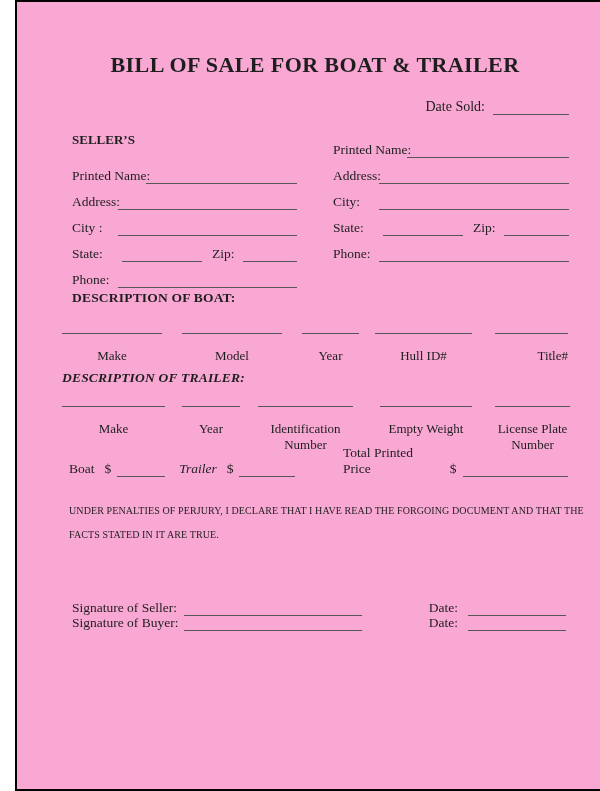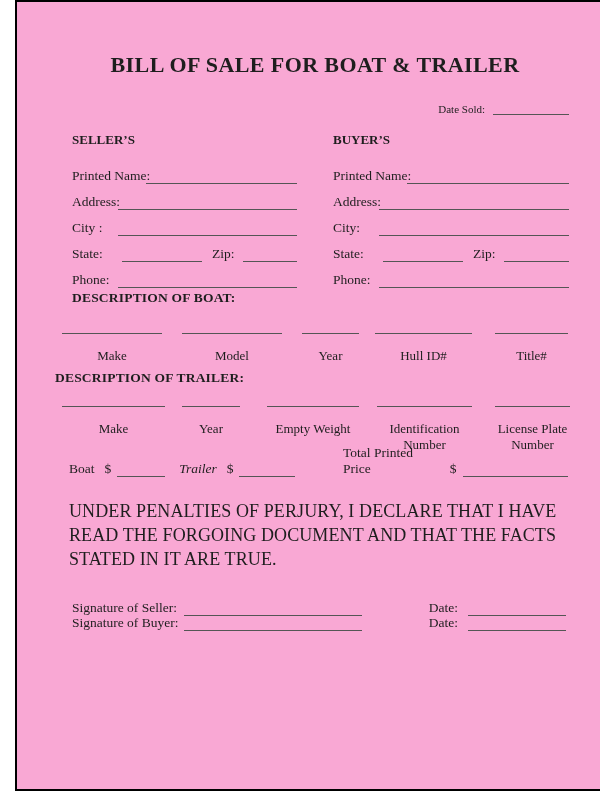--- a/index.html
+++ b/index.html
@@ -17,21 +17,21 @@
   .abs { position:absolute; }
   .title {
     top:50px; left:0; width:100%;
     text-align:center;
     font-size:22px; font-weight:bold;
     letter-spacing:0.4px;
   }
   .date-sold {
     top:96px; right:44px;
     display:flex; align-items:flex-end; height:17px;
-    font-size:11px;
+    font-size:14px;
   }
   .date-sold .fill { width:76px; margin-left:8px; }
   .fill {
     border-bottom:1px solid #555555;
     height:14px;
   }
   .parties {
     top:130px; left:55px; right:44px;
     display:flex; justify-content:space-between;
   }
@@ -49,55 +49,55 @@
   .lbl-w74 { width:74px; flex:none; }
   .lbl-w46 { width:46px; flex:none; }
   .lbl-w50 { width:50px; flex:none; }
   .frow .grow { flex:1; }
   .state-line { width:80px; flex:none; }
   .zip-lbl { margin-left:10px; margin-right:8px; }
   .sec-heading {
     font-size:13.5px; font-weight:bold; letter-spacing:0.2px;
   }
   .heading-boat { top:288px; left:55px; }
-  .heading-trailer { top:368px; left:38px; }
+  .heading-trailer { top:368px; left:45px;font-style:italic; }
   .desc-table { left:45px; display:flex; }
   .boat-table { top:331px; }
   .trailer-table { top:404px; }
   .desc-col {
     border-top:1px solid #555555;
     text-align:center;
     font-size:13px;
     padding-top:14px;
     line-height:16px;
   }
   .bc-make  { width:100px; }
   .bc-model { width:100px; margin-left:20px; }
   .bc-year  { width:57px;  margin-left:20px; }
   .bc-hull  { width:97px;  margin-left:16px; }
-  .bc-title { width:73px;  margin-left:23px; }
+  .bc-title { width:73px;  margin-left:23px;text-align:right; }
   .tc-make  { width:103px; }
   .tc-year  { width:58px;  margin-left:17px; }
   .tc-weight{ width:92px;  margin-left:27px; }
   .tc-idnum { width:95px;  margin-left:18px; }
   .tc-plate { width:75px;  margin-left:23px; }
   .price-row {
     top:458px; left:52px; right:45px;
     display:flex; align-items:flex-end;
     height:17px; font-size:13.5px;
   }
   .price-row .cur { margin-left:10px; margin-right:6px; }
   .pl-boat { width:50px; }
   .pl-trailer { width:58px; }
   .pl-total { width:110px; }
   .gap14 { margin-left:14px;font-style:italic; }
   .gap48 { margin-left:48px; }
   .declaration {
     top:497px; left:52px; width:517px;
-    font-size:18px; line-height:24px;
+    font-size:10px; line-height:24px;
     letter-spacing:0.1px;
   }
   .sig-row {
     left:55px; right:47px;
     display:flex; align-items:flex-end;
     height:18px; font-size:13.5px;
   }
   .sig-row-seller { top:596px; }
   .sig-row-buyer  { top:611px; }
   .sig-lbl { width:112px; flex:none; }
@@ -140,21 +140,20 @@
         <span class="lbl zip-lbl">Zip:</span>
         <span class="fill grow"></span>
       </div>
       <div class="frow">
         <span class="lbl lbl-w46">Phone:</span>
         <span class="fill grow"></span>
       </div>
     </div>
 
     <div class="party-col-buyer">
-      <div class="party-heading">BUYER’S</div>
       <div class="frow">
         <span class="lbl lbl-w74">Printed Name:</span>
         <span class="fill grow"></span>
       </div>
       <div class="frow">
         <span class="lbl lbl-w46">Address:</span>
         <span class="fill grow"></span>
       </div>
       <div class="frow">
         <span class="lbl lbl-w46">City:</span>
@@ -196,25 +195,25 @@
 
   <div class="abs sec-heading heading-trailer">DESCRIPTION OF TRAILER:</div>
 
   <div class="abs desc-table trailer-table">
     <div class="desc-col tc-make">
       <span>Make</span>
     </div>
     <div class="desc-col tc-year">
       <span>Year</span>
     </div>
+    <div class="desc-col tc-idnum">
+      <span>Identification Number</span>
+    </div>
     <div class="desc-col tc-weight">
       <span>Empty Weight</span>
-    </div>
-    <div class="desc-col tc-idnum">
-      <span>Identification Number</span>
     </div>
     <div class="desc-col tc-plate">
       <span>License Plate Number</span>
     </div>
   </div>
 
   <div class="abs price-row">
     <span class="lbl">Boat</span>
     <span class="lbl cur">$</span>
     <span class="fill pl-boat"></span>

